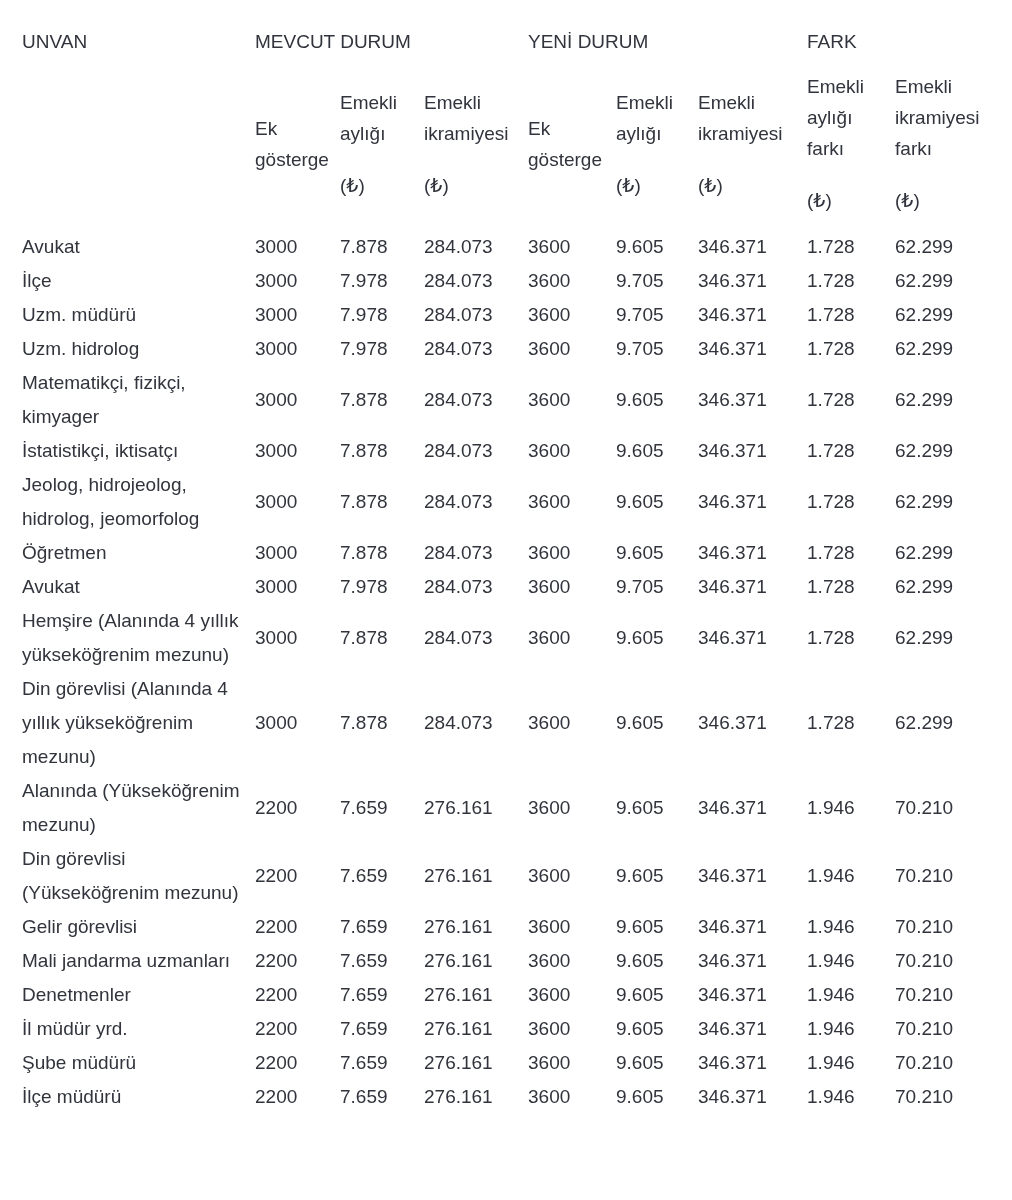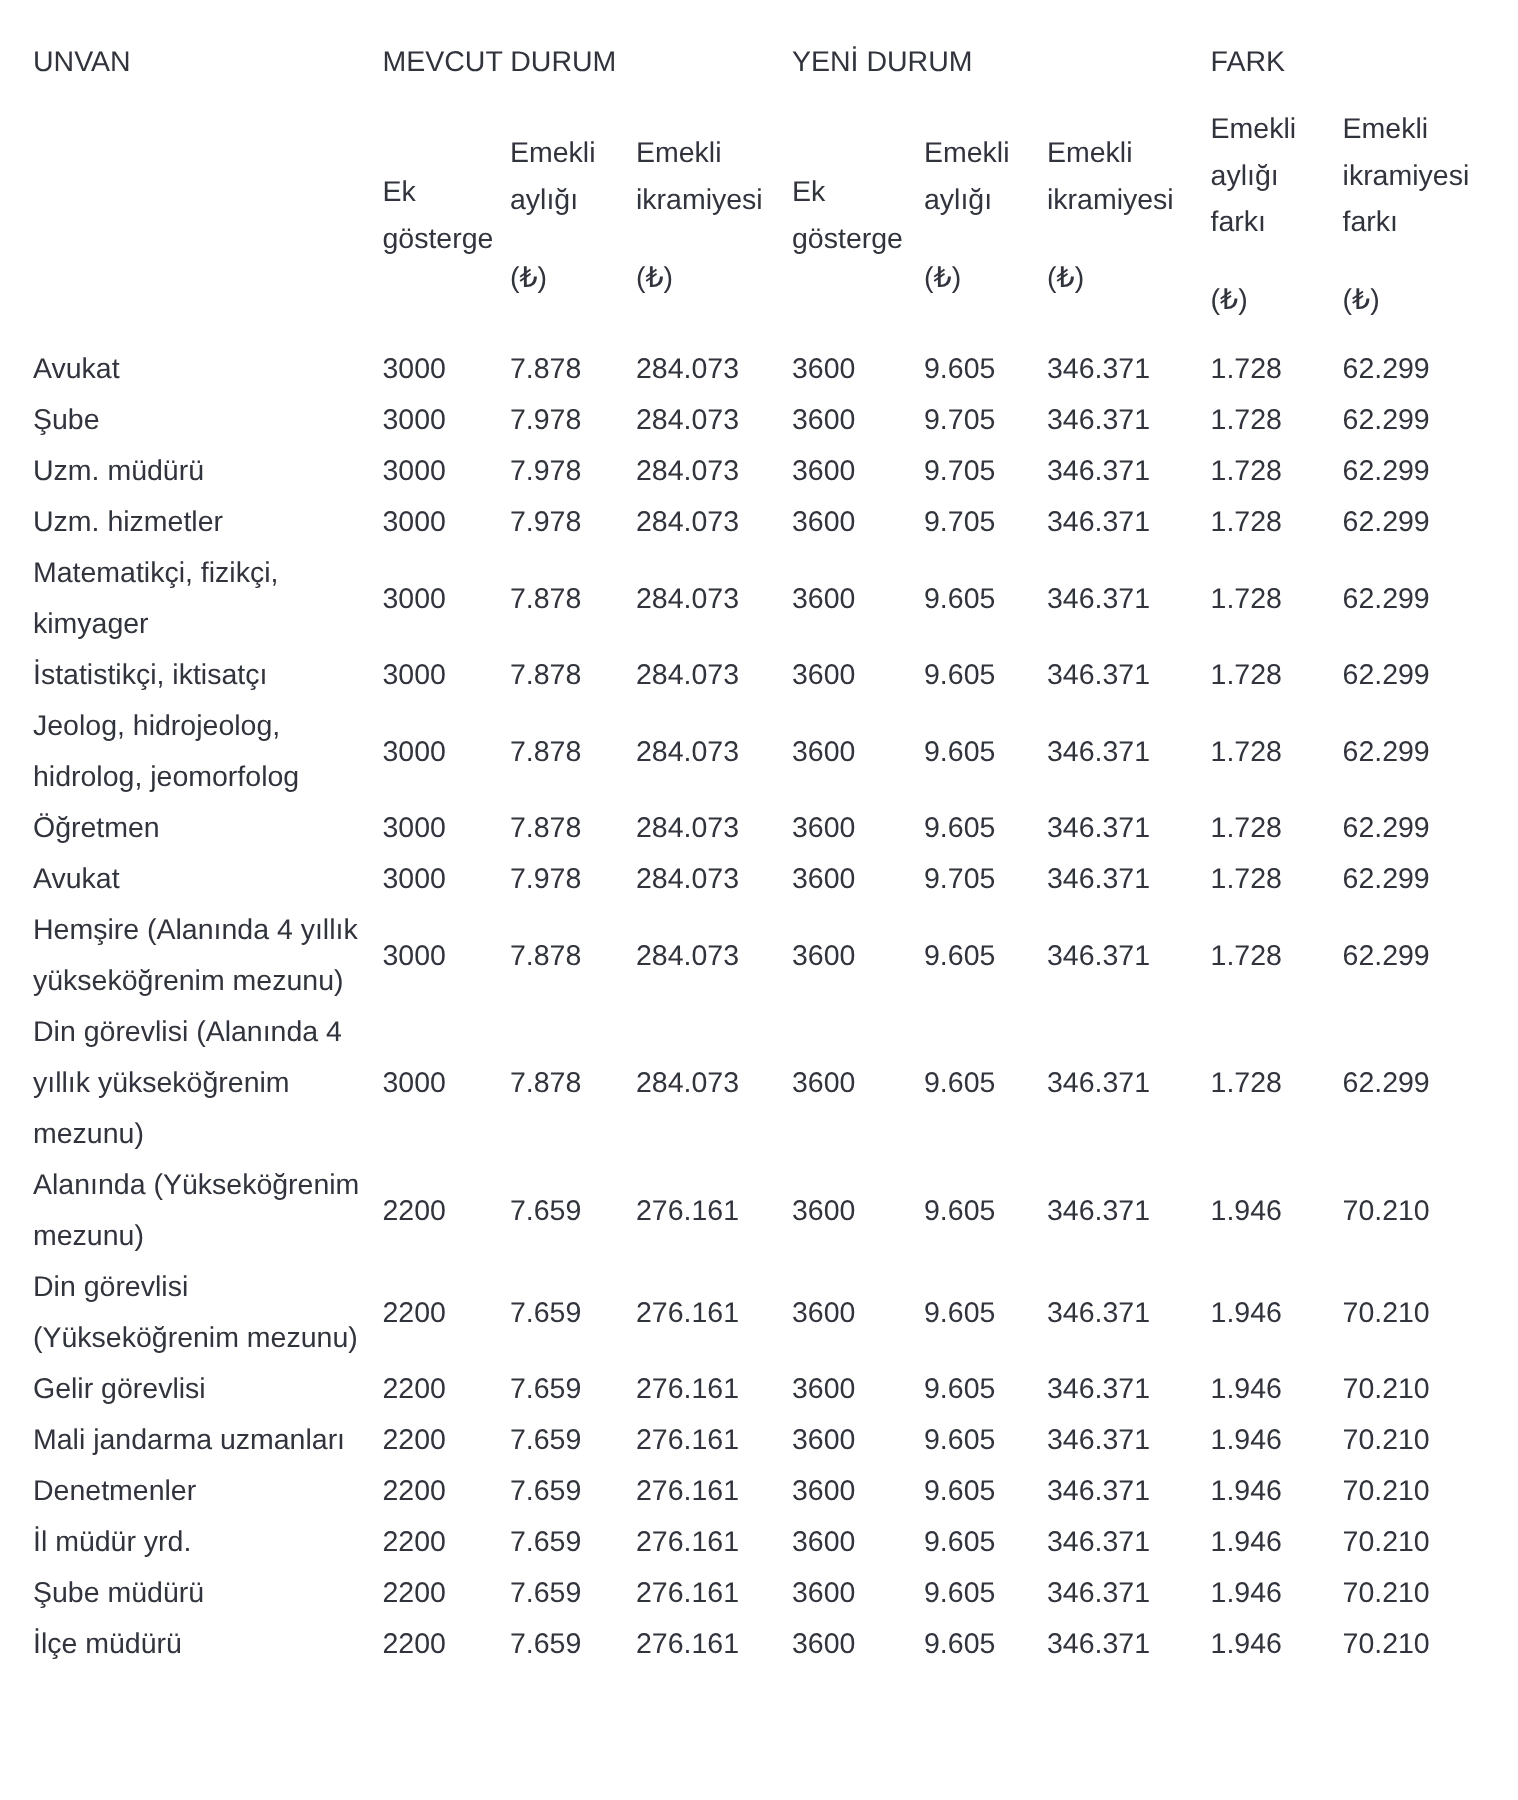--- a/index.html
+++ b/index.html
@@ -133,21 +133,21 @@
           <td>3000</td>
           <td>7.878</td>
           <td>284.073</td>
           <td>3600</td>
           <td>9.605</td>
           <td>346.371</td>
           <td>1.728</td>
           <td>62.299</td>
         </tr>
         <tr>
-          <td class="unvan">Şube</td>
+          <td class="unvan">İlçe</td>
           <td>3000</td>
           <td>7.978</td>
           <td>284.073</td>
           <td>3600</td>
           <td>9.705</td>
           <td>346.371</td>
           <td>1.728</td>
           <td>62.299</td>
         </tr>
         <tr>
@@ -155,21 +155,21 @@
           <td>3000</td>
           <td>7.978</td>
           <td>284.073</td>
           <td>3600</td>
           <td>9.705</td>
           <td>346.371</td>
           <td>1.728</td>
           <td>62.299</td>
         </tr>
         <tr>
-          <td class="unvan">Uzm. hizmetler</td>
+          <td class="unvan">Uzm. hidrolog</td>
           <td>3000</td>
           <td>7.978</td>
           <td>284.073</td>
           <td>3600</td>
           <td>9.705</td>
           <td>346.371</td>
           <td>1.728</td>
           <td>62.299</td>
         </tr>
         <tr>

